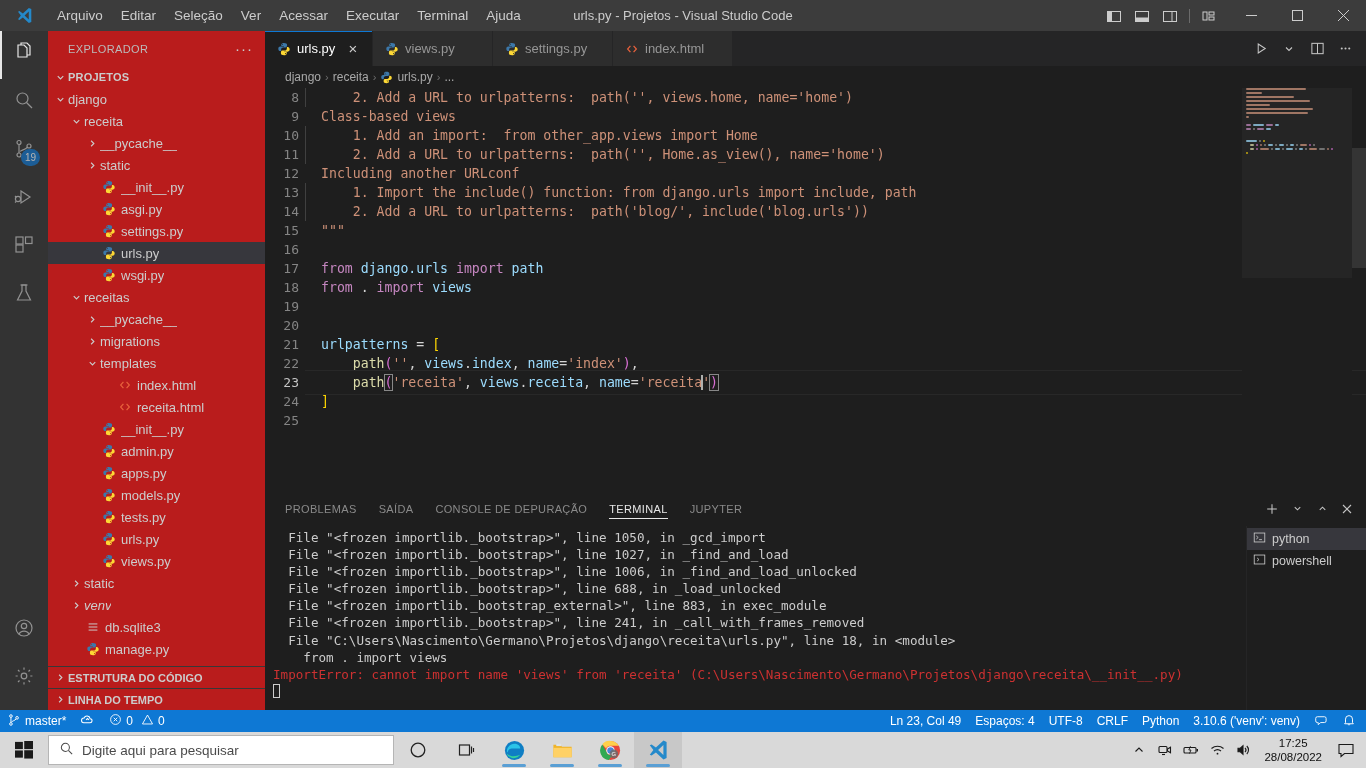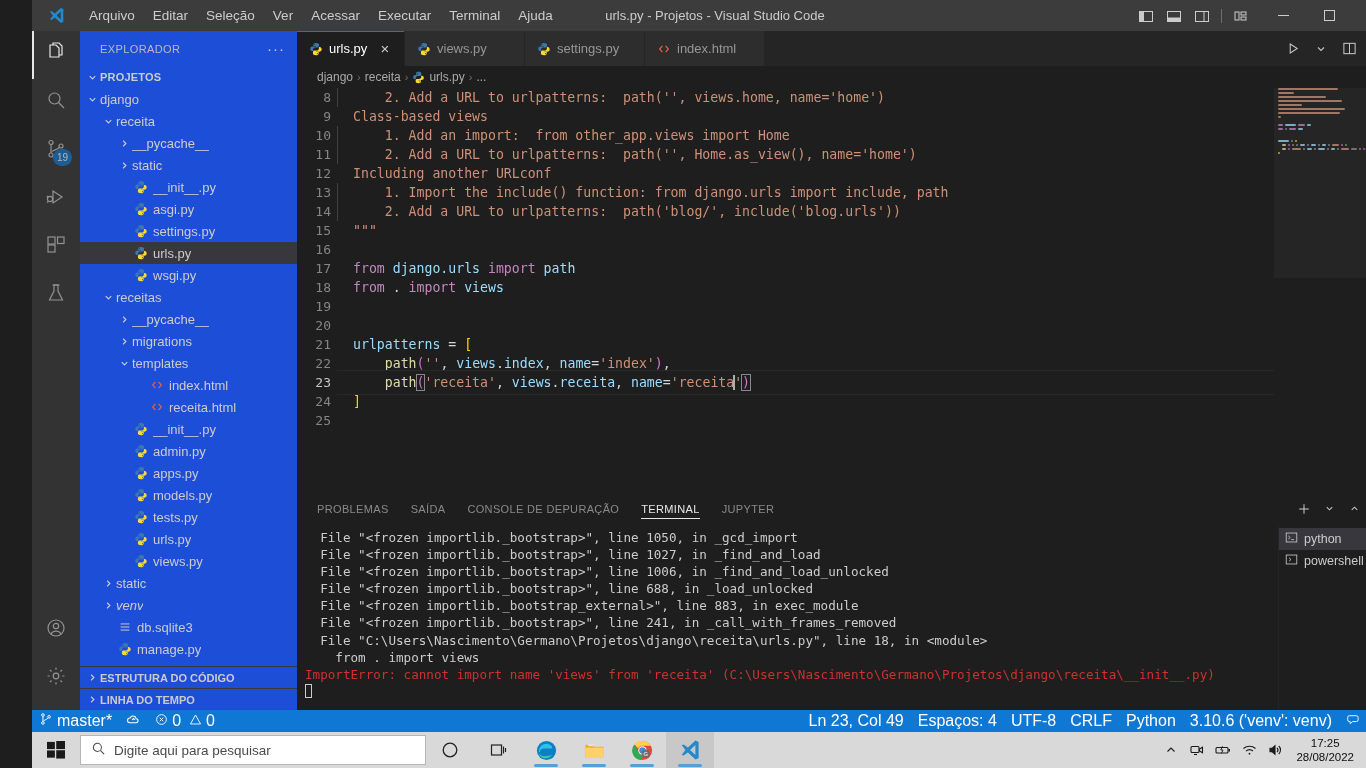--- a/index.html
+++ b/index.html
@@ -3,21 +3,21 @@
 <meta charset="utf-8">
 <style>
   * { box-sizing: border-box; margin: 0; padding: 0; }
   html, body {
     width: 1366px; height: 768px;
     overflow: hidden;
     background: #1e1e1e;
     font-family: "Liberation Sans", sans-serif;
     -webkit-font-smoothing: antialiased;
   }
-  .app { position: relative; width: 1108px; height: 768px; margin-left: 32px; }
+  .app { position: relative; width: 1108px; height: 768px; }
 
   
   .titlebar {
     position: absolute; top: 0; left: 0; width: 1366px; height: 31px;
     background: #3c3c3c; display: flex; align-items: center;
     color: #cccccc; font-size: 13px;
   }
   .vscode-logo { width: 48px; height: 31px; display: flex; align-items: center; justify-content: center; }
   .menu { display: flex; align-items: center; height: 31px; }
   .menu-item { padding: 0 9px; height: 31px; line-height: 31px; font-size: 13.5px; color: #cccccc; cursor: default; }
@@ -48,21 +48,21 @@
   .badge {
     position: absolute; right: 8px; bottom: 9px; min-width: 17px; height: 17px;
     border-radius: 9px; background: #0e78d4; color: #fff; font-size: 10px;
     display: flex; align-items: center; justify-content: center; padding: 0 4px;
     font-family: "Liberation Sans", sans-serif;
   }
 
   
   .sidebar {
     position: absolute; top: 31px; left: 48px; width: 217px; height: 679px;
-    background: #1d4ed8; color: #cccccc; overflow: hidden;
+    background: #b91c1c; color: #cccccc; overflow: hidden;
   }
   .sb-header {
     height: 35px; display: flex; align-items: center; justify-content: space-between;
     padding: 0 8px 0 20px; font-size: 11px; letter-spacing: .4px; color: #bbbbbb;
     font-weight: 400;
   }
   .sb-dots { font-size: 15px; color: #cccccc; letter-spacing: 1px; padding: 0 4px; }
   .tree-section-title {
     height: 22px; display: flex; align-items: center; font-size: 11px; font-weight: bold;
     color: #cccccc; padding-left: 4px; letter-spacing: .2px;
@@ -162,21 +162,21 @@
   .tl-item {
     height: 22px; display: flex; align-items: center; gap: 6px; padding-left: 6px;
     font-size: 12.5px; color: #cccccc;
   }
   .tl-item.active { background: #37373d; }
 
   
   .statusbar {
     position: absolute; top: 710px; left: 0; width: 1366px; height: 22px;
     background: #0e78d4; display: flex; align-items: center;
-    font-size: 16px; color: #ffffff;
+    font-size: 12px; color: #ffffff;
   }
   .sb-item { display: flex; align-items: center; gap: 4px; padding: 0 7px; height: 22px; }
   .sb-right { margin-left: auto; display: flex; align-items: center; }
 
   
   .taskbar {
     position: absolute; top: 732px; left: 0; width: 1366px; height: 36px;
     background: #d9d9d9; display: flex; align-items: center;
   }
   .tb-start { width: 48px; height: 36px; display: flex; align-items: center; justify-content: center; }

